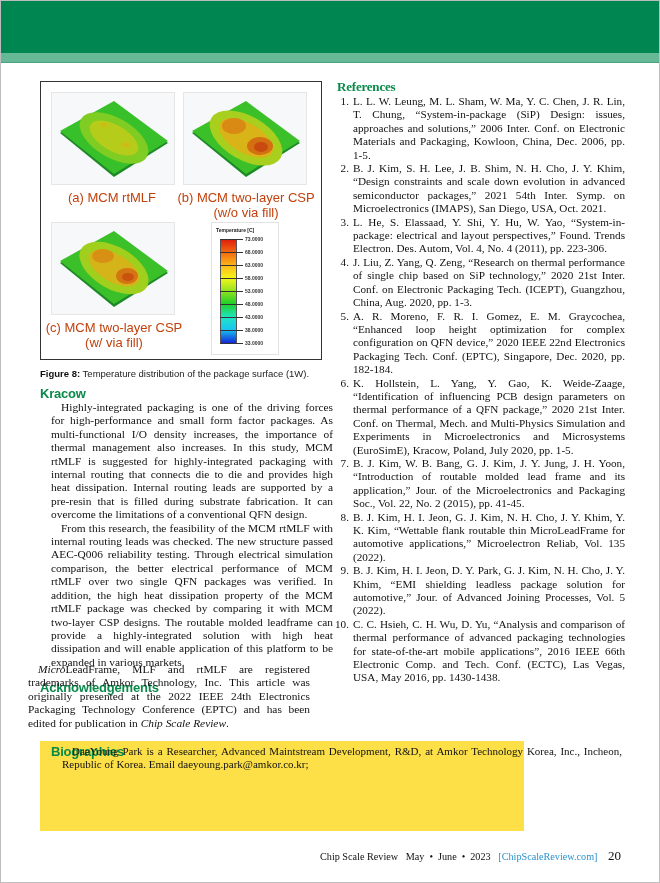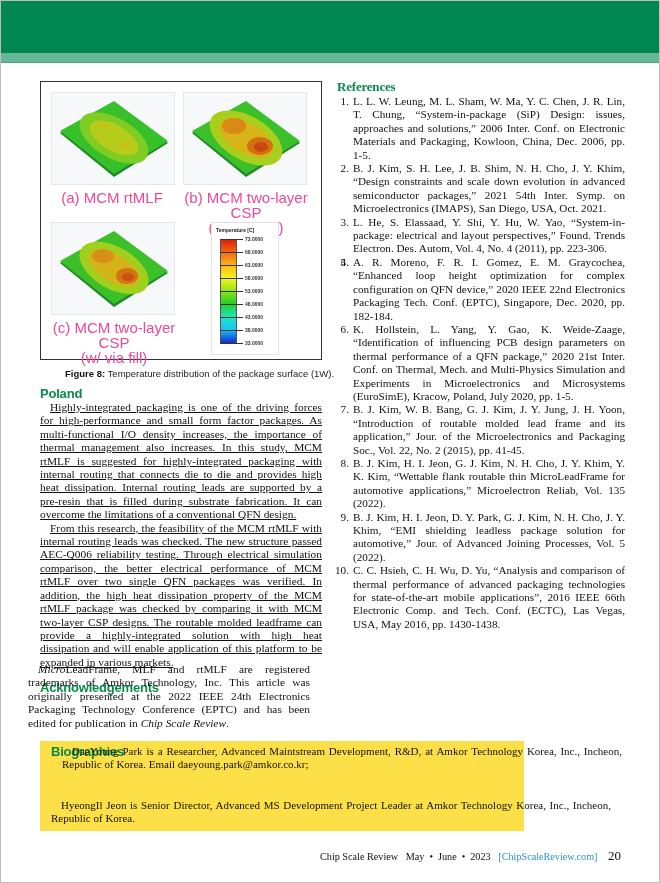--- a/index.html
+++ b/index.html
@@ -5,31 +5,31 @@
   html, body { margin:0; padding:0; }
   body { width:660px; height:883px; background:#ffffff; position:relative; overflow:hidden;
          font-family:"Liberation Serif", serif; color:#111; }
   .page-border { position:absolute; left:0; top:0; width:658px; height:881px; border:1px solid #bdbdbd; pointer-events:none; }
   .top-band { position:absolute; left:1px; top:1px; width:658px; height:52px; background:#008651; }
   .top-band-light { position:absolute; left:1px; top:53px; width:658px; height:9px; background:#66b896; border-bottom:1px solid #4aa37e; }
 
   .figure-frame { position:absolute; left:40px; top:81px; width:280px; height:277px; border:1px solid #333; background:#fff; }
   .tile { position:absolute; width:122px; height:91px; background:#f7f8fa; border:1px solid #e6e6e6; overflow:hidden; }
   .tile svg { position:absolute; left:0; top:0; }
-  .tile-caption { position:absolute; font-family:"Liberation Sans", sans-serif; font-size:15px; text-align:center; color:#ec4899; line-height:15px; }
+  .tile-caption { position:absolute; font-family:"Liberation Sans", sans-serif; font-size:13px; text-align:center; color:#c2410c; line-height:15px; }
 
   .legend { position:absolute; left:170px; top:140px; width:66px; height:131px; background:#fff; border:1px solid #e3e3e3; }
   .legend-title { position:absolute; left:4px; top:4px; font-family:"Liberation Sans", sans-serif; font-size:5px; font-weight:bold; color:#222; white-space:nowrap; }
   .legend-bar { position:absolute; left:8px; top:16px; width:17px; height:105px;
     background:linear-gradient(to bottom,#e0200c 0%,#f26a10 12%,#fdb81a 25%,#f5f51a 37%,#8ee31e 50%,#1fcf28 62%,#1de6c4 75%,#19c4f2 87%,#1228d8 100%);
     border:1px solid #555; box-sizing:border-box; }
   .legend-tick { position:absolute; left:8px; width:23px; height:1px; background:#333; }
   .legend-label { position:absolute; left:33px; font-family:"Liberation Sans", sans-serif; font-size:5px; font-weight:bold; color:#333; }
 
-  .fig-caption { position:absolute; left:40px; top:368px; font-family:"Liberation Sans", sans-serif; font-size:9.5px; color:#222; white-space:nowrap;margin-left:25px; }
+  .fig-caption { position:absolute; left:40px; top:368px; font-family:"Liberation Sans", sans-serif; font-size:9.5px; color:#222; white-space:nowrap; }
   .fig-caption b { color:#111; font-weight:bold; }
 
   .heading { position:absolute; font-family:"Liberation Sans", sans-serif; font-weight:bold; color:#0a8a4a; font-size:13px; letter-spacing:-0.2px; }
 
   .body-text { position:absolute; font-size:11.4px; line-height:13.4px; text-align:justify; color:#111; }
   .body-text p { margin:0; text-indent:10px; }
 
   .refs { position:absolute; left:330px; top:95px; width:295px; font-size:11.2px; line-height:13.4px; color:#111; }
   .ref { position:relative; padding-left:23px; text-align:justify; margin:0; }
   .ref-num { position:absolute; left:0; width:19px; text-align:right; }
@@ -124,53 +124,50 @@
     <div class="legend-label" style="top:104px;">38.0000</div>
     <div class="legend-tick" style="top:120px;"></div>
     <div class="legend-label" style="top:117px;">33.0000</div>
   </div>
 </div>
 
 <div class="fig-caption">
   <b>Figure 8:</b><span> Temperature distribution of the package surface (1W).</span>
 </div>
 
-<div class="heading" style="left:40px; top:386px;">Poland</div>
-<div class="body-text" style="left:40px; top:401px; width:282px;text-decoration:underline;">
+<div class="heading" style="left:40px; top:386px;">Kracow</div>
+<div class="body-text" style="left:51px; top:401px; width:282px;">
   <p>Highly-integrated packaging is one of the driving forces for high-performance and small form factor packages. As multi-functional I/O density increases, the importance of thermal management also increases. In this study, MCM rtMLF is suggested for highly-integrated packaging with internal routing that connects die to die and provides high heat dissipation. Internal routing leads are supported by a pre-resin that is filled during substrate fabrication. It can overcome the limitations of a conventional QFN design.</p>
   <p>From this research, the feasibility of the MCM rtMLF with internal routing leads was checked. The new structure passed AEC-Q006 reliability testing. Through electrical simulation comparison, the better electrical performance of MCM rtMLF over two single QFN packages was verified. In addition, the high heat dissipation property of the MCM rtMLF package was checked by comparing it with MCM two-layer CSP designs. The routable molded leadframe can provide a highly-integrated  solution with high heat dissipation and will enable application of this platform to be expanded in various markets.</p>
 </div>
 
 <div class="heading" style="left:40px; top:680px;">Acknowledgements</div>
 <div class="body-text" style="left:28px; top:663px; width:282px;">
   <p><i>Micro</i><span>LeadFrame, MLF and rtMLF are registered trademarks of Amkor Technology, Inc. This article was originally presented at the 2022 IEEE 24th Electronics Packaging Technology Conference (EPTC) and has been edited for publication in </span><i>Chip Scale Review</i><span>.</span></p>
 </div>
 
 <div class="heading" style="left:337px; top:79px;font-family:Liberation Serif, serif;">References</div>
 <div class="refs">
   <div class="ref"><span class="ref-num">1.</span><span>L. L. W. Leung, M. L. Sham, W. Ma, Y. C. Chen, J. R. Lin, T. Chung, “System-in-package (SiP) Design: issues, approaches and solutions,” 2006 Inter. Conf. on Electronic Materials and Packaging, Kowloon, China, Dec. 2006, pp. 1-5.</span></div>
   <div class="ref"><span class="ref-num">2.</span><span>B. J. Kim, S. H. Lee, J. B. Shim, N. H. Cho, J. Y. Khim, “Design constraints and scale down evolution in advanced semiconductor packages,” 2021 54th Inter. Symp. on Microelectronics (IMAPS), San Diego, USA, Oct. 2021.</span></div>
   <div class="ref"><span class="ref-num">3.</span><span>L. He, S. Elassaad, Y. Shi, Y. Hu, W. Yao, “System-in-package: electrical and layout perspectives,” Found. Trends Electron. Des. Autom, Vol. 4, No. 4 (2011), pp. 223-306.</span></div>
-  <div class="ref"><span class="ref-num">4.</span></div>
+  <div class="ref"><span class="ref-num">4.</span><span>J. Liu, Z. Yang, Q. Zeng, “Research on thermal performance of single chip based on SiP technology,” 2020 21st Inter. Conf. on Electronic Packaging Tech. (ICEPT), Guangzhou, China, Aug. 2020, pp. 1-3.</span></div>
   <div class="ref"><span class="ref-num">5.</span><span>A. R. Moreno, F. R. I. Gomez, E. M. Graycochea, “Enhanced loop height optimization for complex configuration on QFN device,” 2020 IEEE 22nd Electronics Packaging Tech. Conf. (EPTC), Singapore, Dec. 2020, pp. 182-184.</span></div>
   <div class="ref"><span class="ref-num">6.</span><span>K. Hollstein, L. Yang, Y. Gao, K. Weide-Zaage, “Identification of influencing PCB design parameters on thermal performance of a QFN package,” 2020 21st Inter. Conf. on Thermal, Mech. and Multi-Physics Simulation and Experiments in Microelectronics and Microsystems (EuroSimE), Kracow, Poland, July 2020, pp. 1-5.</span></div>
   <div class="ref"><span class="ref-num">7.</span><span>B. J. Kim, W. B. Bang, G. J. Kim, J. Y. Jung, J. H. Yoon, “Introduction of routable molded lead frame and its application,” Jour. of the Microelectronics and Packaging Soc., Vol. 22, No. 2 (2015), pp. 41-45.</span></div>
   <div class="ref"><span class="ref-num">8.</span><span>B. J. Kim, H. I. Jeon, G. J. Kim, N. H. Cho, J. Y. Khim, Y. K. Kim, “Wettable flank routable thin MicroLeadFrame for automotive applications,” Microelectron Reliab, Vol. 135 (2022).</span></div>
   <div class="ref"><span class="ref-num">9.</span><span>B. J. Kim, H. I. Jeon, D. Y. Park, G. J. Kim, N. H. Cho, J. Y. Khim, “EMI shielding leadless package solution for automotive,” Jour. of Advanced Joining Processes, Vol. 5 (2022).</span></div>
   <div class="ref"><span class="ref-num">10.</span><span>C. C. Hsieh, C. H. Wu, D. Yu, “Analysis and comparison of thermal performance of advanced packaging technologies for state-of-the-art mobile applications”, 2016 IEEE 66th Electronic Comp. and Tech. Conf. (ECTC), Las Vegas, USA, May 2016, pp. 1430-1438.</span></div>
 </div>
 
 <div class="bio-box">
   <div class="heading">Biographies</div>
   <div class="bio-text" style="top:4px;margin-left:11px;">
       <p>DaeYoung Park is a Researcher, Advanced Maintstream Development, R&amp;D, at Amkor Technology Korea, Inc., Incheon, Republic of Korea. Email daeyoung.park@amkor.co.kr;</p>
     </div>
-  <div class="bio-text" style="top:58px;">
-      <p>HyeongIl Jeon is Senior Director, Advanced MS Development Project Leader at Amkor Technology Korea, Inc., Incheon, Republic of Korea.</p>
-    </div>
 </div>
 
 <div class="footer">
   <span>Chip Scale Review</span>&nbsp;&nbsp;
   <span>May</span><span class="sep">•</span><span>June</span><span class="sep">•</span><span>2023</span>&nbsp;&nbsp;
   <span class="link">[ChipScaleReview.com]</span>
   <span class="pg">20</span>
 </div>
 
 </body></html>

